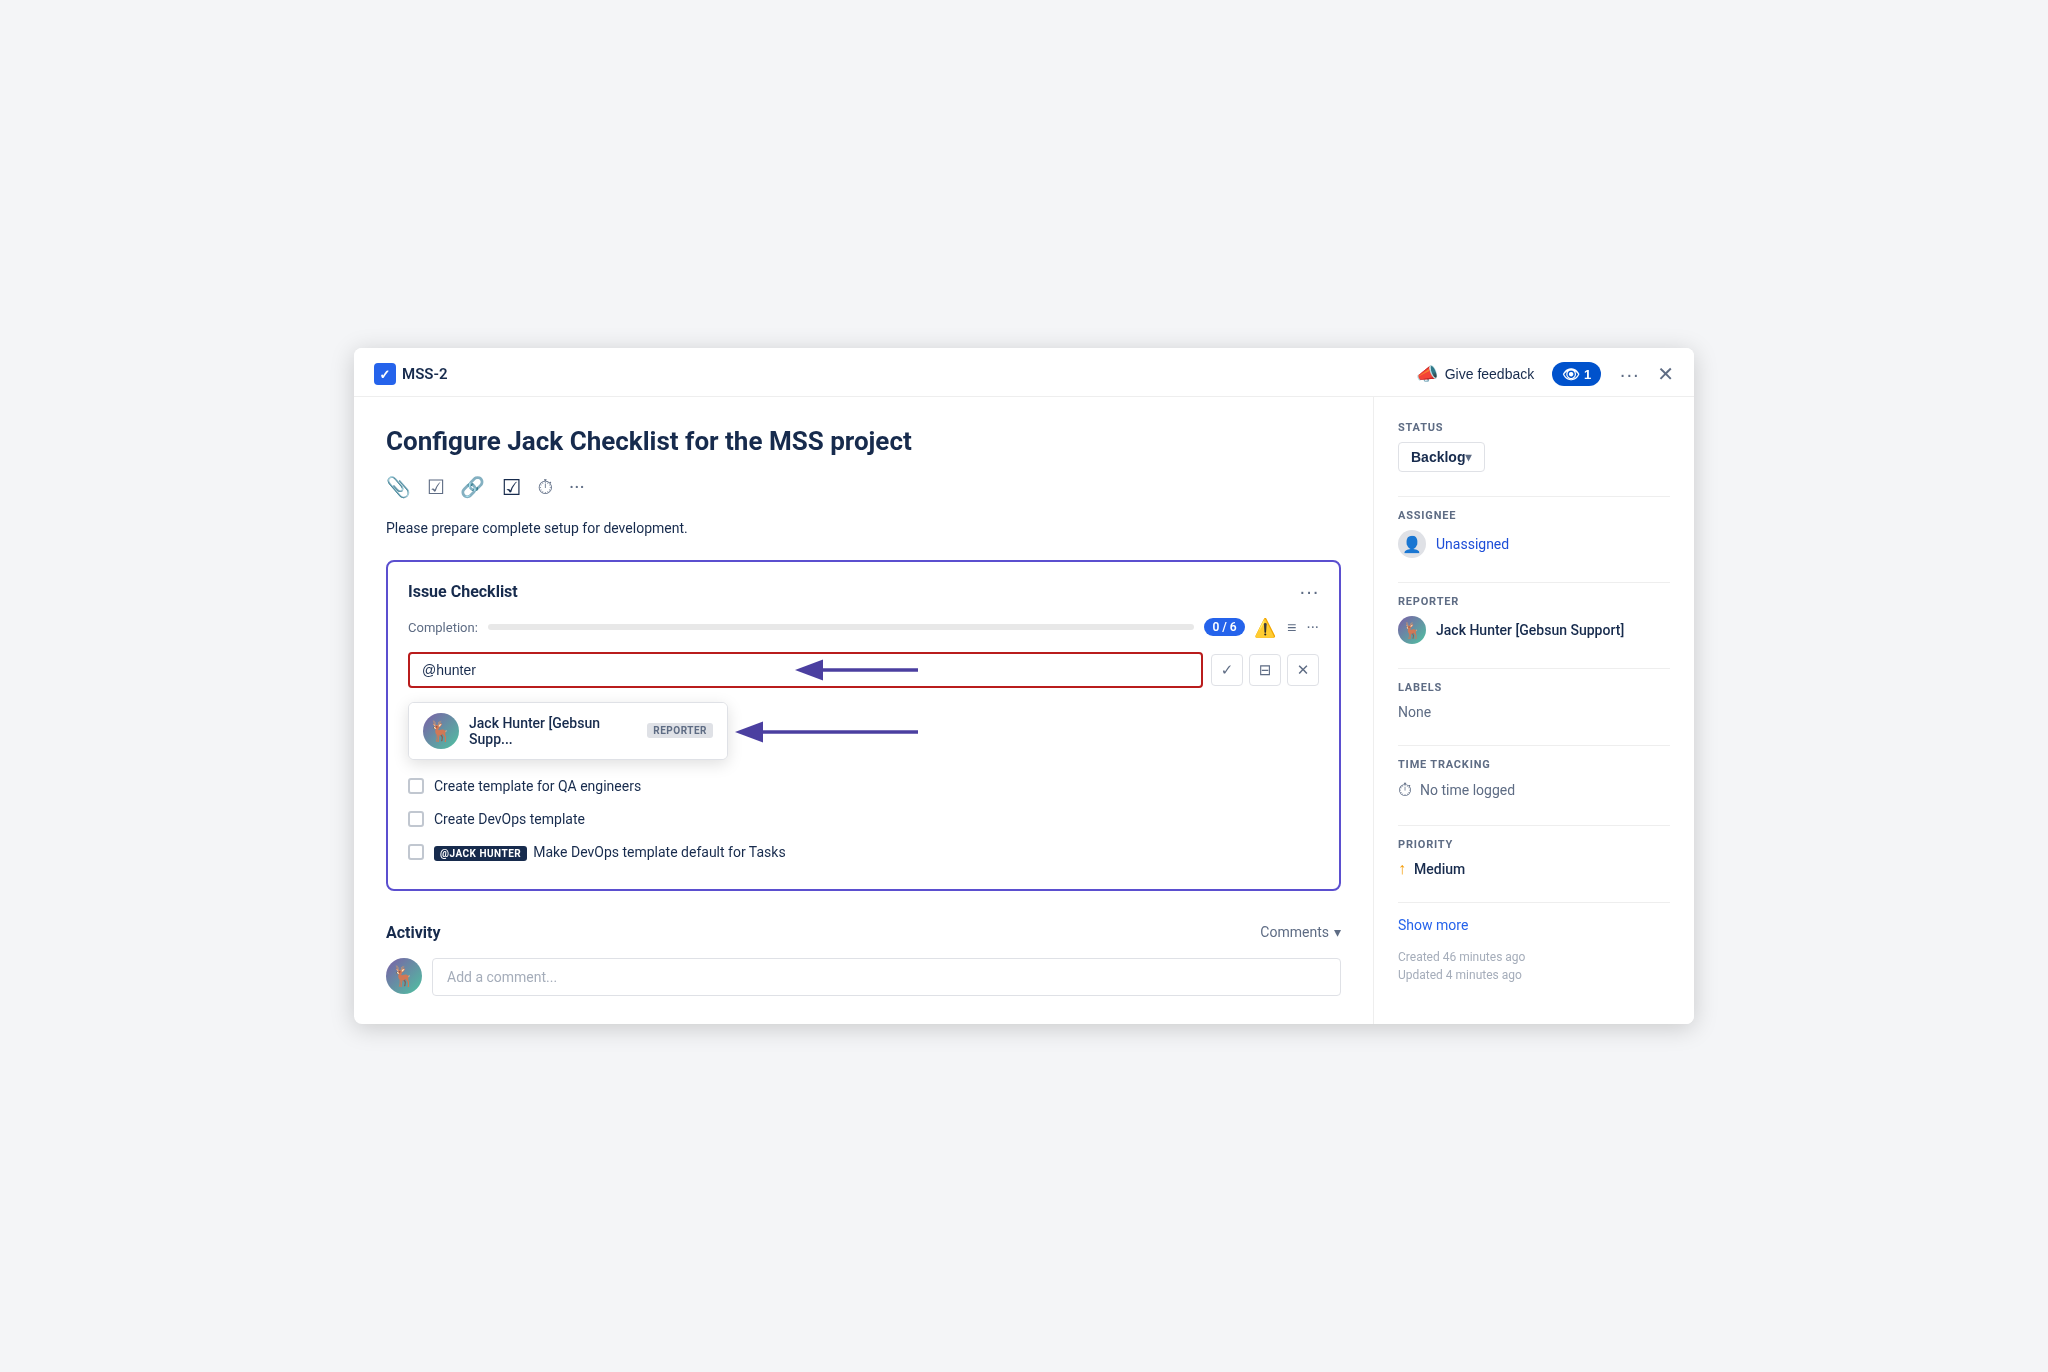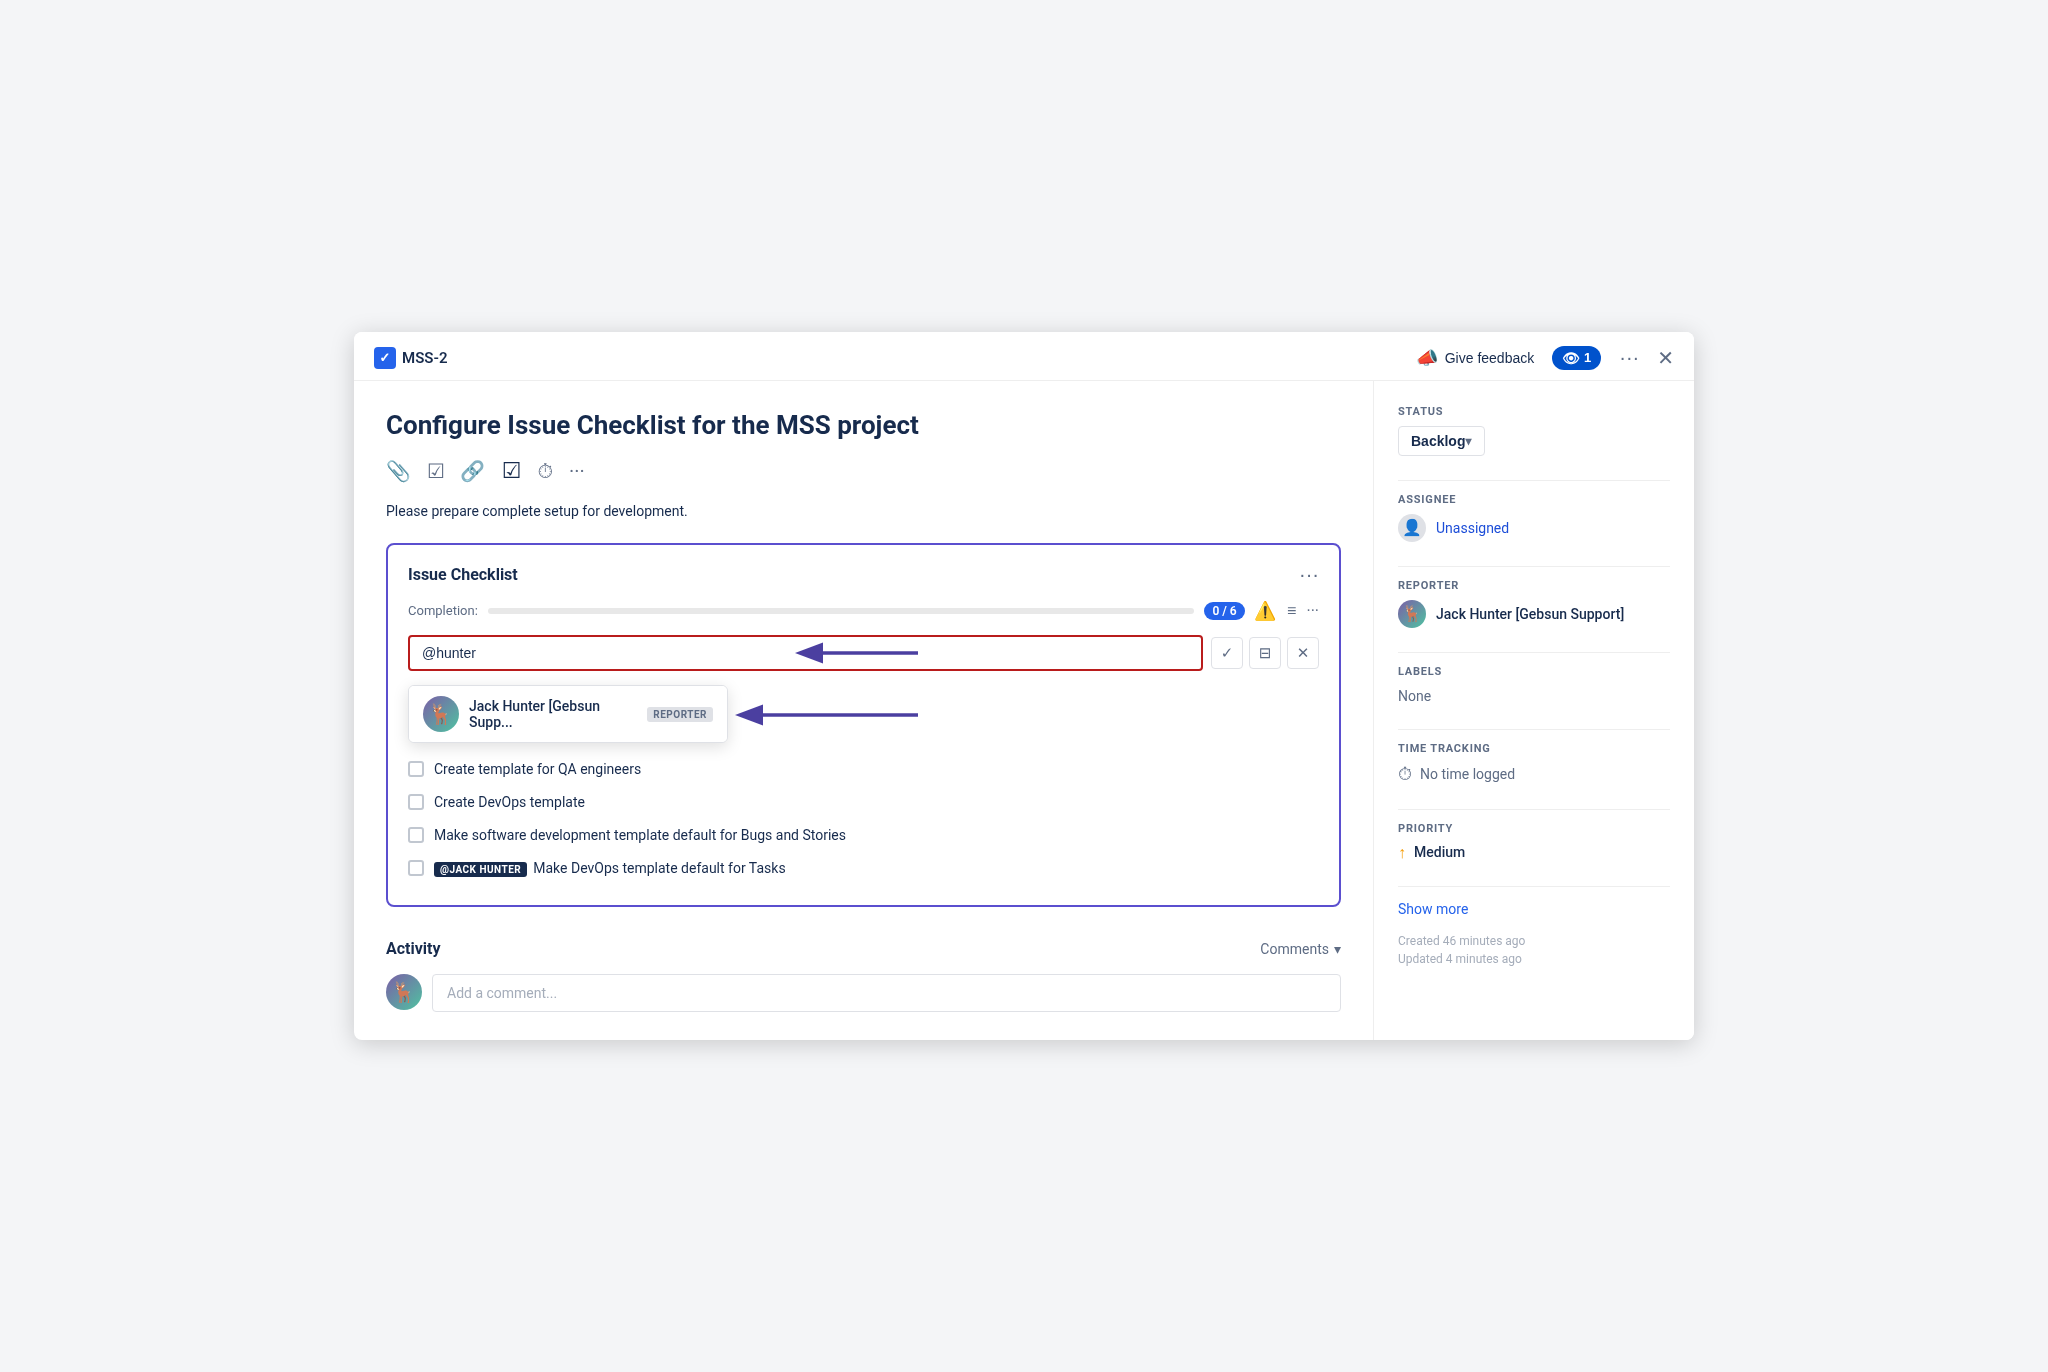--- a/index.html
+++ b/index.html
@@ -513,21 +513,21 @@
         <span>1</span>
       </button>
       <button class="more-btn">···</button>
       <button class="close-btn">✕</button>
     </div>
   </div>
 
   <div class="modal-body">
 
     <div class="main-content">
-      <h1 class="issue-title">Configure Issue Checklist for the MSS project</h1>
+      <h1 class="issue-title">Configure Jack Checklist for the MSS project</h1>
 
       <div class="toolbar">
         <span class="toolbar-icon">📎</span>
         <span class="toolbar-icon">☑</span>
         <span class="toolbar-icon">🔗</span>
         <span class="toolbar-icon checked" style="font-size:22px;">☑</span>
         <span class="toolbar-icon">⏱</span>
         <span class="toolbar-icon">···</span>
       </div>
 
@@ -597,24 +597,20 @@
           <div class="checklist-item">
             <div class="item-checkbox"></div>
             <span class="item-text">Create template for QA engineers</span>
           </div>
           <div class="checklist-item">
             <div class="item-checkbox"></div>
             <span class="item-text">Create DevOps template</span>
           </div>
           <div class="checklist-item">
             <div class="item-checkbox"></div>
-            <span class="item-text">Make software development template default for Bugs and Stories</span>
-          </div>
-          <div class="checklist-item">
-            <div class="item-checkbox"></div>
             <span class="item-text">
               <span class="jack-hunter-tag">@JACK HUNTER</span>Make DevOps template default for Tasks
             </span>
           </div>
         </div>
       </div>
 
       <div class="activity-section">
         <div class="activity-header">
           <span class="activity-title">Activity</span>

